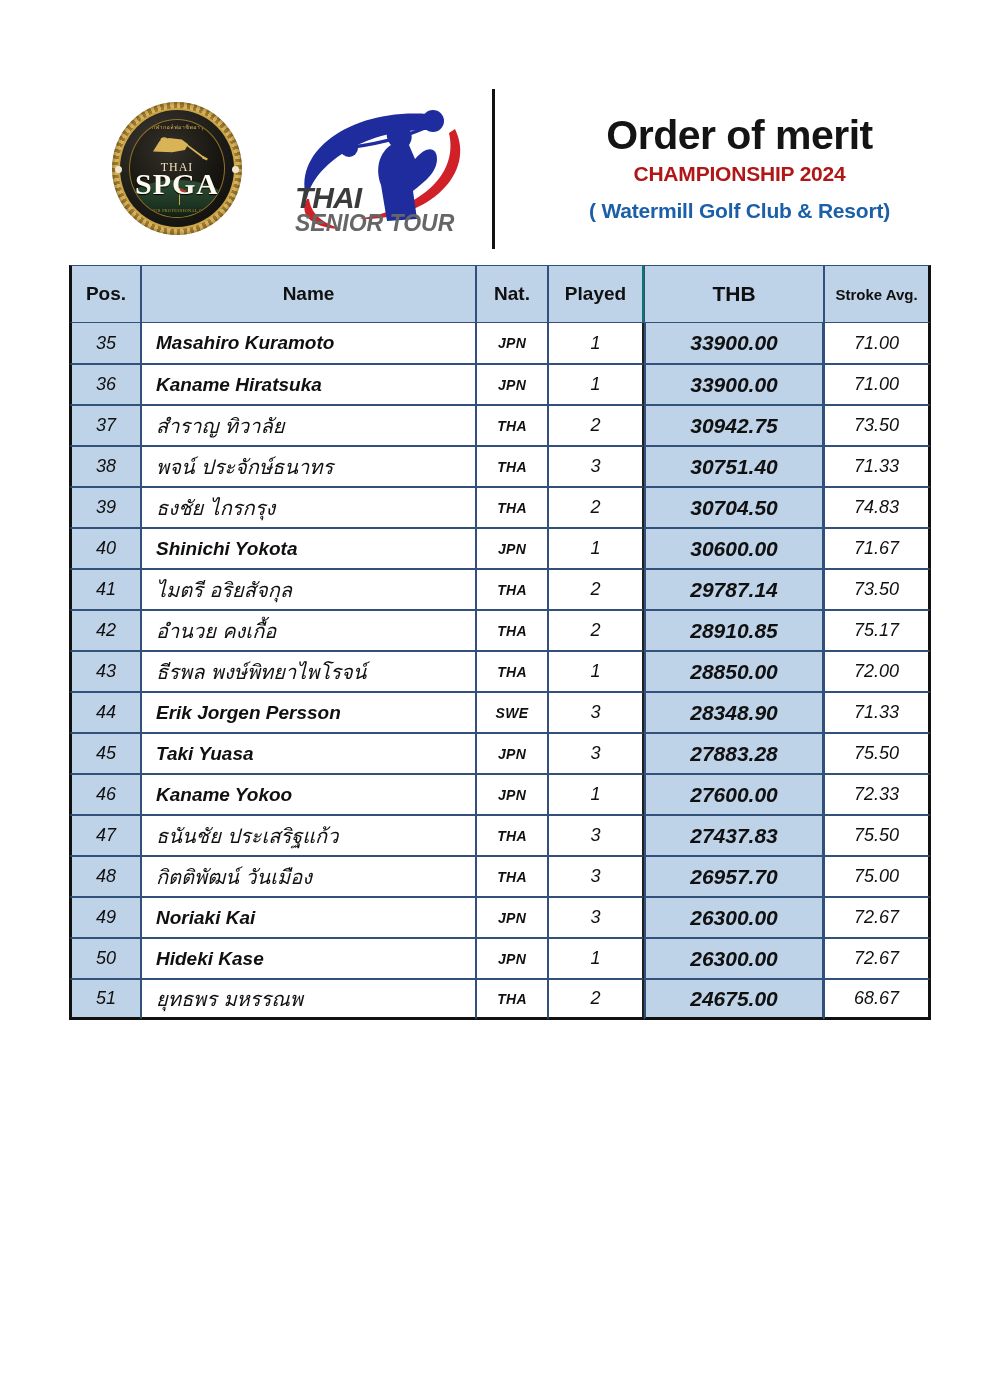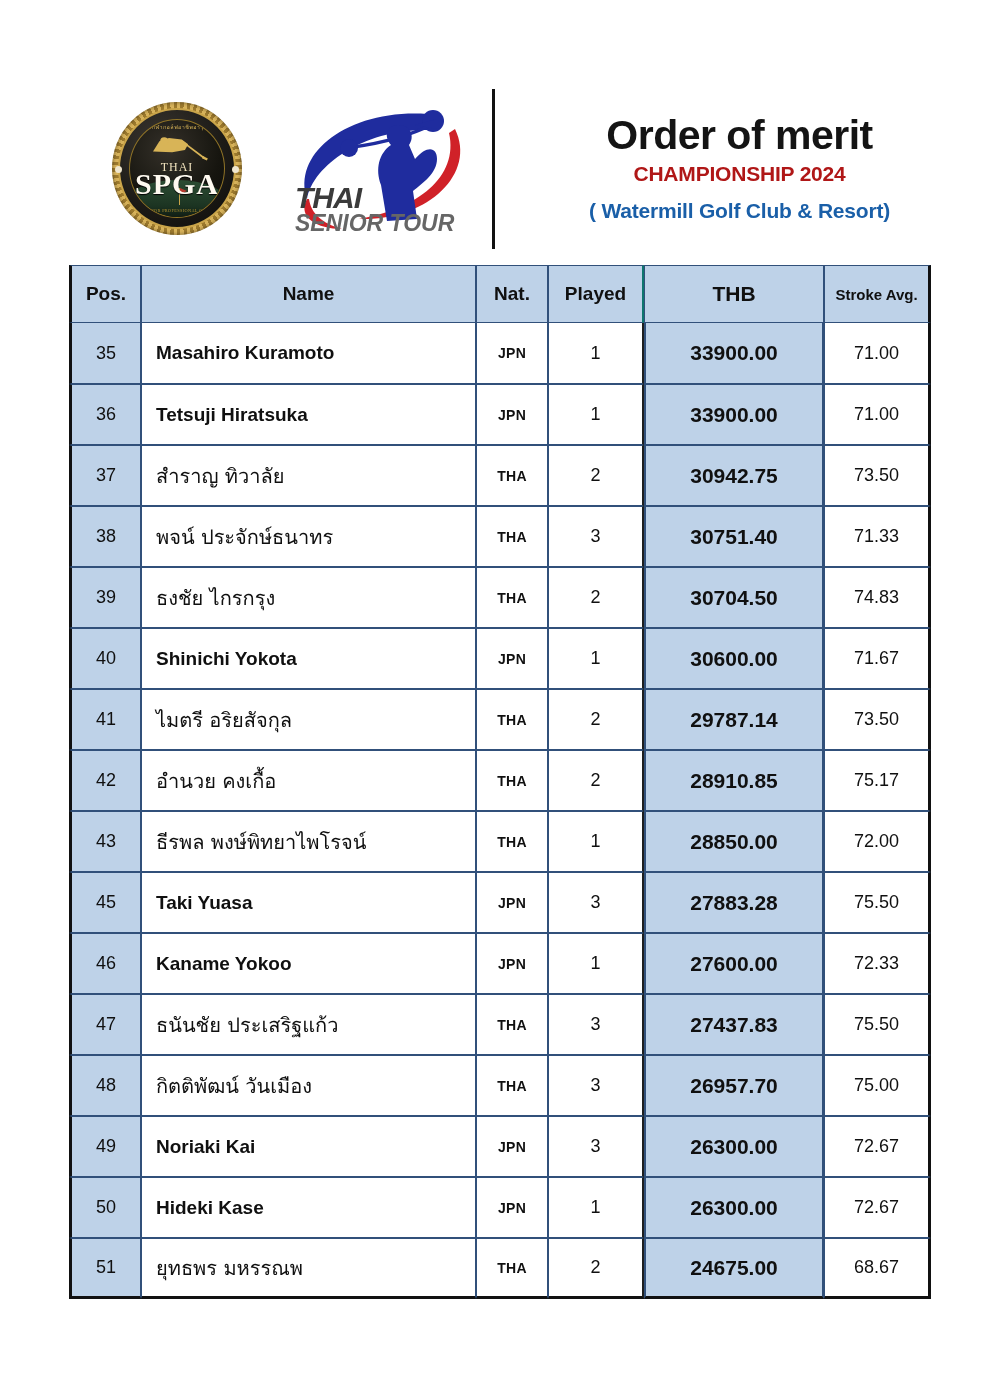--- a/index.html
+++ b/index.html
@@ -237,21 +237,21 @@
     font-weight: bold;
     border-top: 3px solid #111;
     border-bottom: 3px solid #111;
     text-align: center;
   }
   thead tr th:first-child { border-left: 3px solid #111; margin-left: 8px; }
   thead tr th:last-child  { border-right: 3px solid #111; }
   thead th.th-stroke { font-size: 15px; }
   thead th.th-thb { font-size: 21px; }
 
-  tbody tr { height: 61px; }
+  tbody tr { height: 41px; font-style: italic; }
   tbody td {
     font-size: 18px;
     background: #ffffff;
   }
   tbody td.c-pos {
     background: #bed2e8;
     text-align: center;
     font-size: 18px;
     border-left: 3px solid #111;
   }
@@ -374,21 +374,21 @@
         <tr>
           <td class="c-pos">35</td>
           <td class="c-name">Masahiro Kuramoto</td>
           <td class="c-nat">JPN</td>
           <td class="c-played">1</td>
           <td class="c-thb">33900.00</td>
           <td class="c-stroke">71.00</td>
         </tr>
         <tr>
           <td class="c-pos">36</td>
-          <td class="c-name">Tetsuji Hiratsuka</td>
+          <td class="c-name">Kaname Hiratsuka</td>
           <td class="c-nat">JPN</td>
           <td class="c-played">1</td>
           <td class="c-thb">33900.00</td>
           <td class="c-stroke">71.00</td>
         </tr>
         <tr>
           <td class="c-pos">37</td>
           <td class="c-name thai">สำราญ  ทิวาลัย</td>
           <td class="c-nat">THA</td>
           <td class="c-played">2</td>
@@ -437,20 +437,28 @@
         </tr>
         <tr>
           <td class="c-pos">43</td>
           <td class="c-name thai">ธีรพล  พงษ์พิทยาไพโรจน์</td>
           <td class="c-nat">THA</td>
           <td class="c-played">1</td>
           <td class="c-thb">28850.00</td>
           <td class="c-stroke">72.00</td>
         </tr>
         <tr>
+          <td class="c-pos">44</td>
+          <td class="c-name">Erik Jorgen Persson</td>
+          <td class="c-nat">SWE</td>
+          <td class="c-played">3</td>
+          <td class="c-thb">28348.90</td>
+          <td class="c-stroke">71.33</td>
+        </tr>
+        <tr>
           <td class="c-pos">45</td>
           <td class="c-name">Taki Yuasa</td>
           <td class="c-nat">JPN</td>
           <td class="c-played">3</td>
           <td class="c-thb">27883.28</td>
           <td class="c-stroke">75.50</td>
         </tr>
         <tr>
           <td class="c-pos">46</td>
           <td class="c-name">Kaname Yokoo</td>

